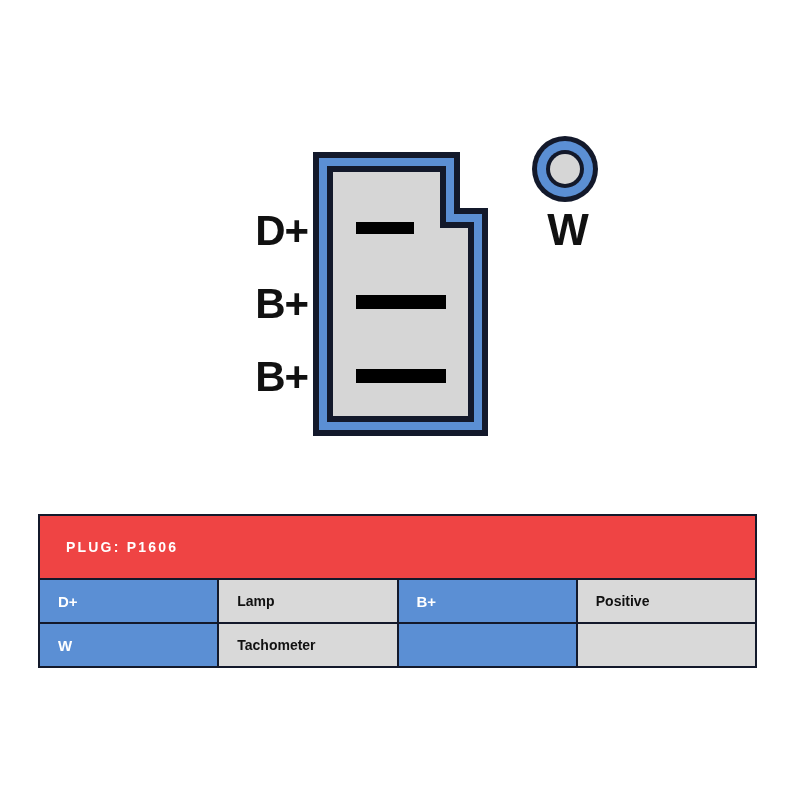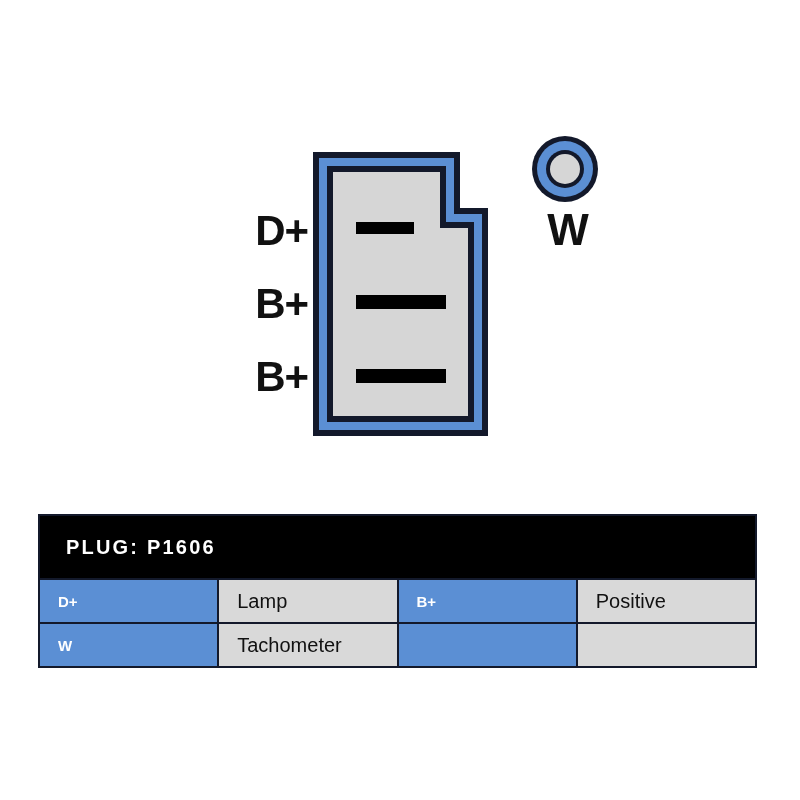--- a/index.html
+++ b/index.html
@@ -71,40 +71,40 @@
     table-layout: fixed;
     border: 2px solid #13192b;
   }
   #legend-table td {
     border: 2px solid #13192b;
     padding: 0;
     height: 42px;
     vertical-align: middle;
   }
   .cell-title {
-    background: #000000;
+    background: #ef4444;
     color: #ffffff;
-    font-size: 20px;
+    font-size: 14px;
     font-weight: 700;
     letter-spacing: 2.2px;
     padding-left: 26px !important;
     height: 62px !important;
   }
   .cell-key {
     background: #5b8fd4;
     color: #ffffff;
     font-size: 15px;
     font-weight: 700;
     padding-left: 18px !important;
   }
   .cell-value {
     background: #d9d9d9;
     color: #111111;
-    font-size: 20px;
-    font-weight: 400;
+    font-size: 14px;
+    font-weight: 700;
     padding-left: 18px !important;
   }
   .col-key   { width: 95px; }
   .col-value { width: 265px; }
 </style>
 </head>
 <body>
 
 <div id="diagram-area">
 

